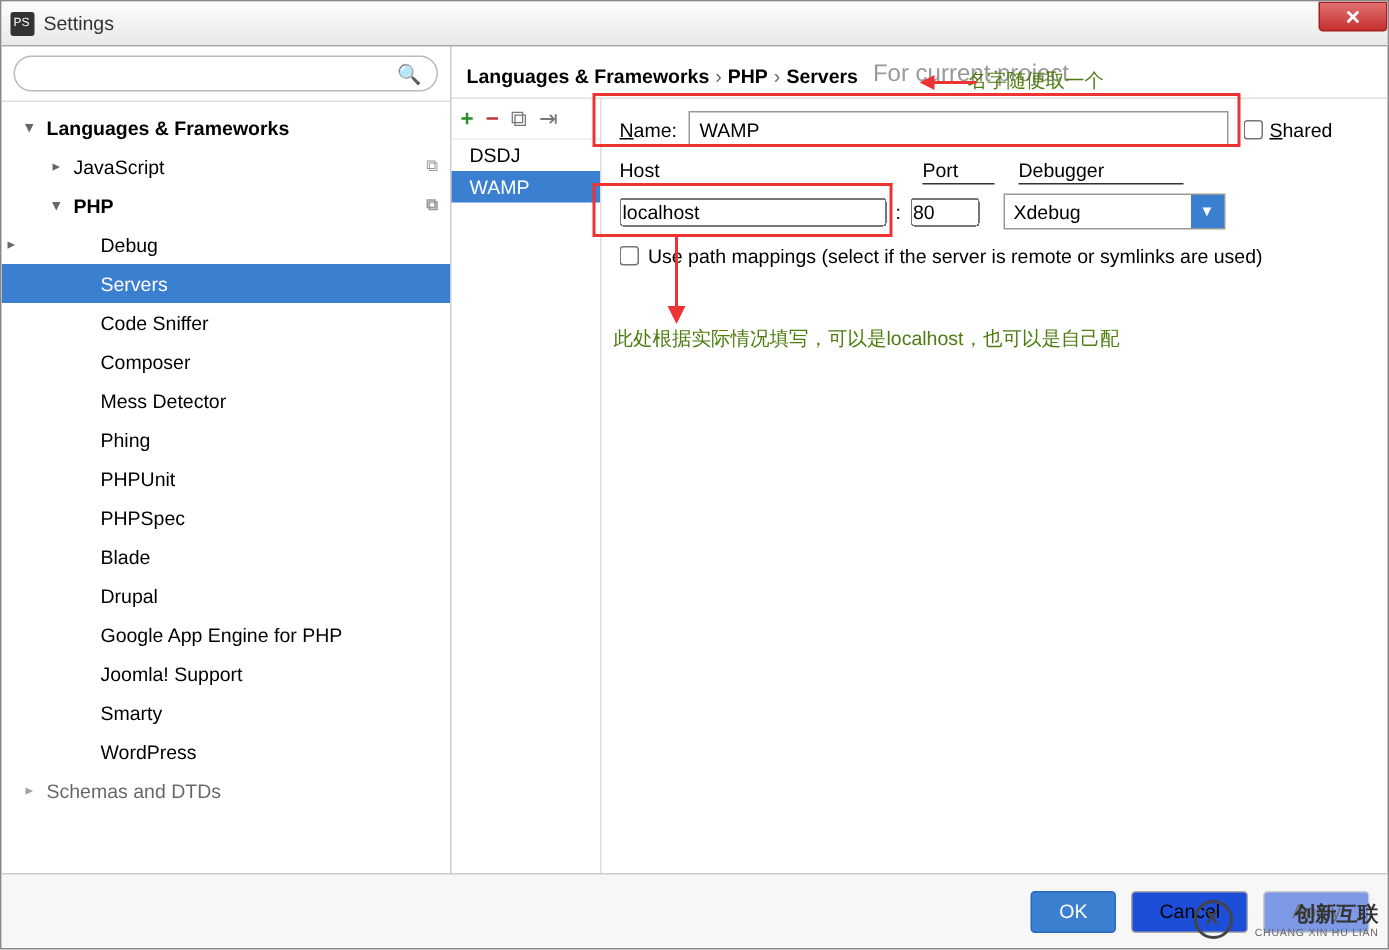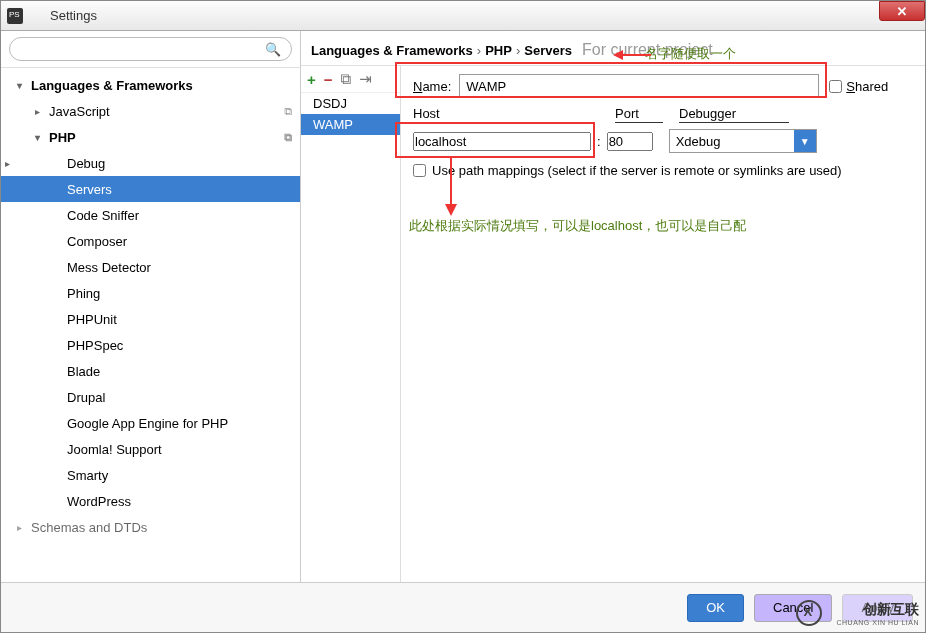--- a/index.html
+++ b/index.html
@@ -1,19 +1,19 @@
 <!DOCTYPE html>
 <html><head>
 <meta charset="utf-8">
 <style>
 * { box-sizing: border-box; margin: 0; padding: 0; font-family: "Segoe UI", Tahoma, sans-serif; font-size: 13px; }
 body { background: #fff; width: 926px; height: 633px; overflow: hidden; border: 1px solid #888; position: relative; }
 
 
-.titlebar { height: 30px; background: linear-gradient(#fdfdfd, #e8e8e8); border-bottom: 1px solid #aaa; display: flex; align-items: center; padding: 0 6px; position: relative; gap: 21px; }
+.titlebar { height: 30px; background: linear-gradient(#fdfdfd, #e8e8e8); border-bottom: 1px solid #aaa; display: flex; align-items: center; padding: 0 6px; position: relative; }
 .titlebar .app-icon { width: 16px; height: 16px; background: #333; margin-right: 6px; border-radius: 2px; position: relative; }
 .titlebar .app-icon::after { content: "PS"; color: #fff; font-size: 8px; position: absolute; left: 2px; top: 2px; }
 .titlebar .title { color: #333; }
 .titlebar .close { position: absolute; right: 0; top: 0; width: 46px; height: 20px; background: linear-gradient(#e07070, #c83030); border: 1px solid #a02020; border-radius: 0 0 3px 3px; color: #fff; display: flex; align-items: center; justify-content: center; font-weight: bold; cursor: pointer; }
 
 
 .main { display: flex; height: calc(100% - 30px - 50px); }
 
 
 .left { width: 300px; border-right: 1px solid #ccc; display: flex; flex-direction: column; }
@@ -79,21 +79,21 @@
 
 .mapping-row { display: flex; align-items: center; margin-top: 10px; }
 .mapping-row input { margin-right: 6px; }
 
 
 .annot { position: absolute; color: #4d7c0f; pointer-events: none; }
 .red-box { position: absolute; border: 2px solid #e33; pointer-events: none; }
 
 
 .footer { height: 50px; border-top: 1px solid #ccc; display: flex; align-items: center; justify-content: flex-end; padding: 0 12px; gap: 10px; background: #f7f7f7; }
-.footer button { height: 28px; padding: 0 18px; border: 1px solid #aaa; border-radius: 3px; background: #c4b5fd; cursor: pointer; }
+.footer button { height: 28px; padding: 0 18px; border: 1px solid #aaa; border-radius: 3px; background: #1d4ed8; cursor: pointer; }
 .footer button.primary { background: #3b7fd1; color: #fff; border-color: #2a6ab8; }
 .footer .brand { position: absolute; right: 6px; bottom: 6px; display: flex; align-items: center; gap: 14px; color: #666; font-size: 12px; pointer-events: none; text-align: right; }
 .footer .brand .logo { width: 26px; height: 26px; border: 2px solid #444; border-radius: 50%; position: relative; }
 .footer .brand .logo::after { content: "X"; position: absolute; left: 5px; top: 2px; font-weight: bold; color: #444; }
 
 svg.arrow-svg { position: absolute; pointer-events: none; }
 </style>
 </head>
 <body>
 

